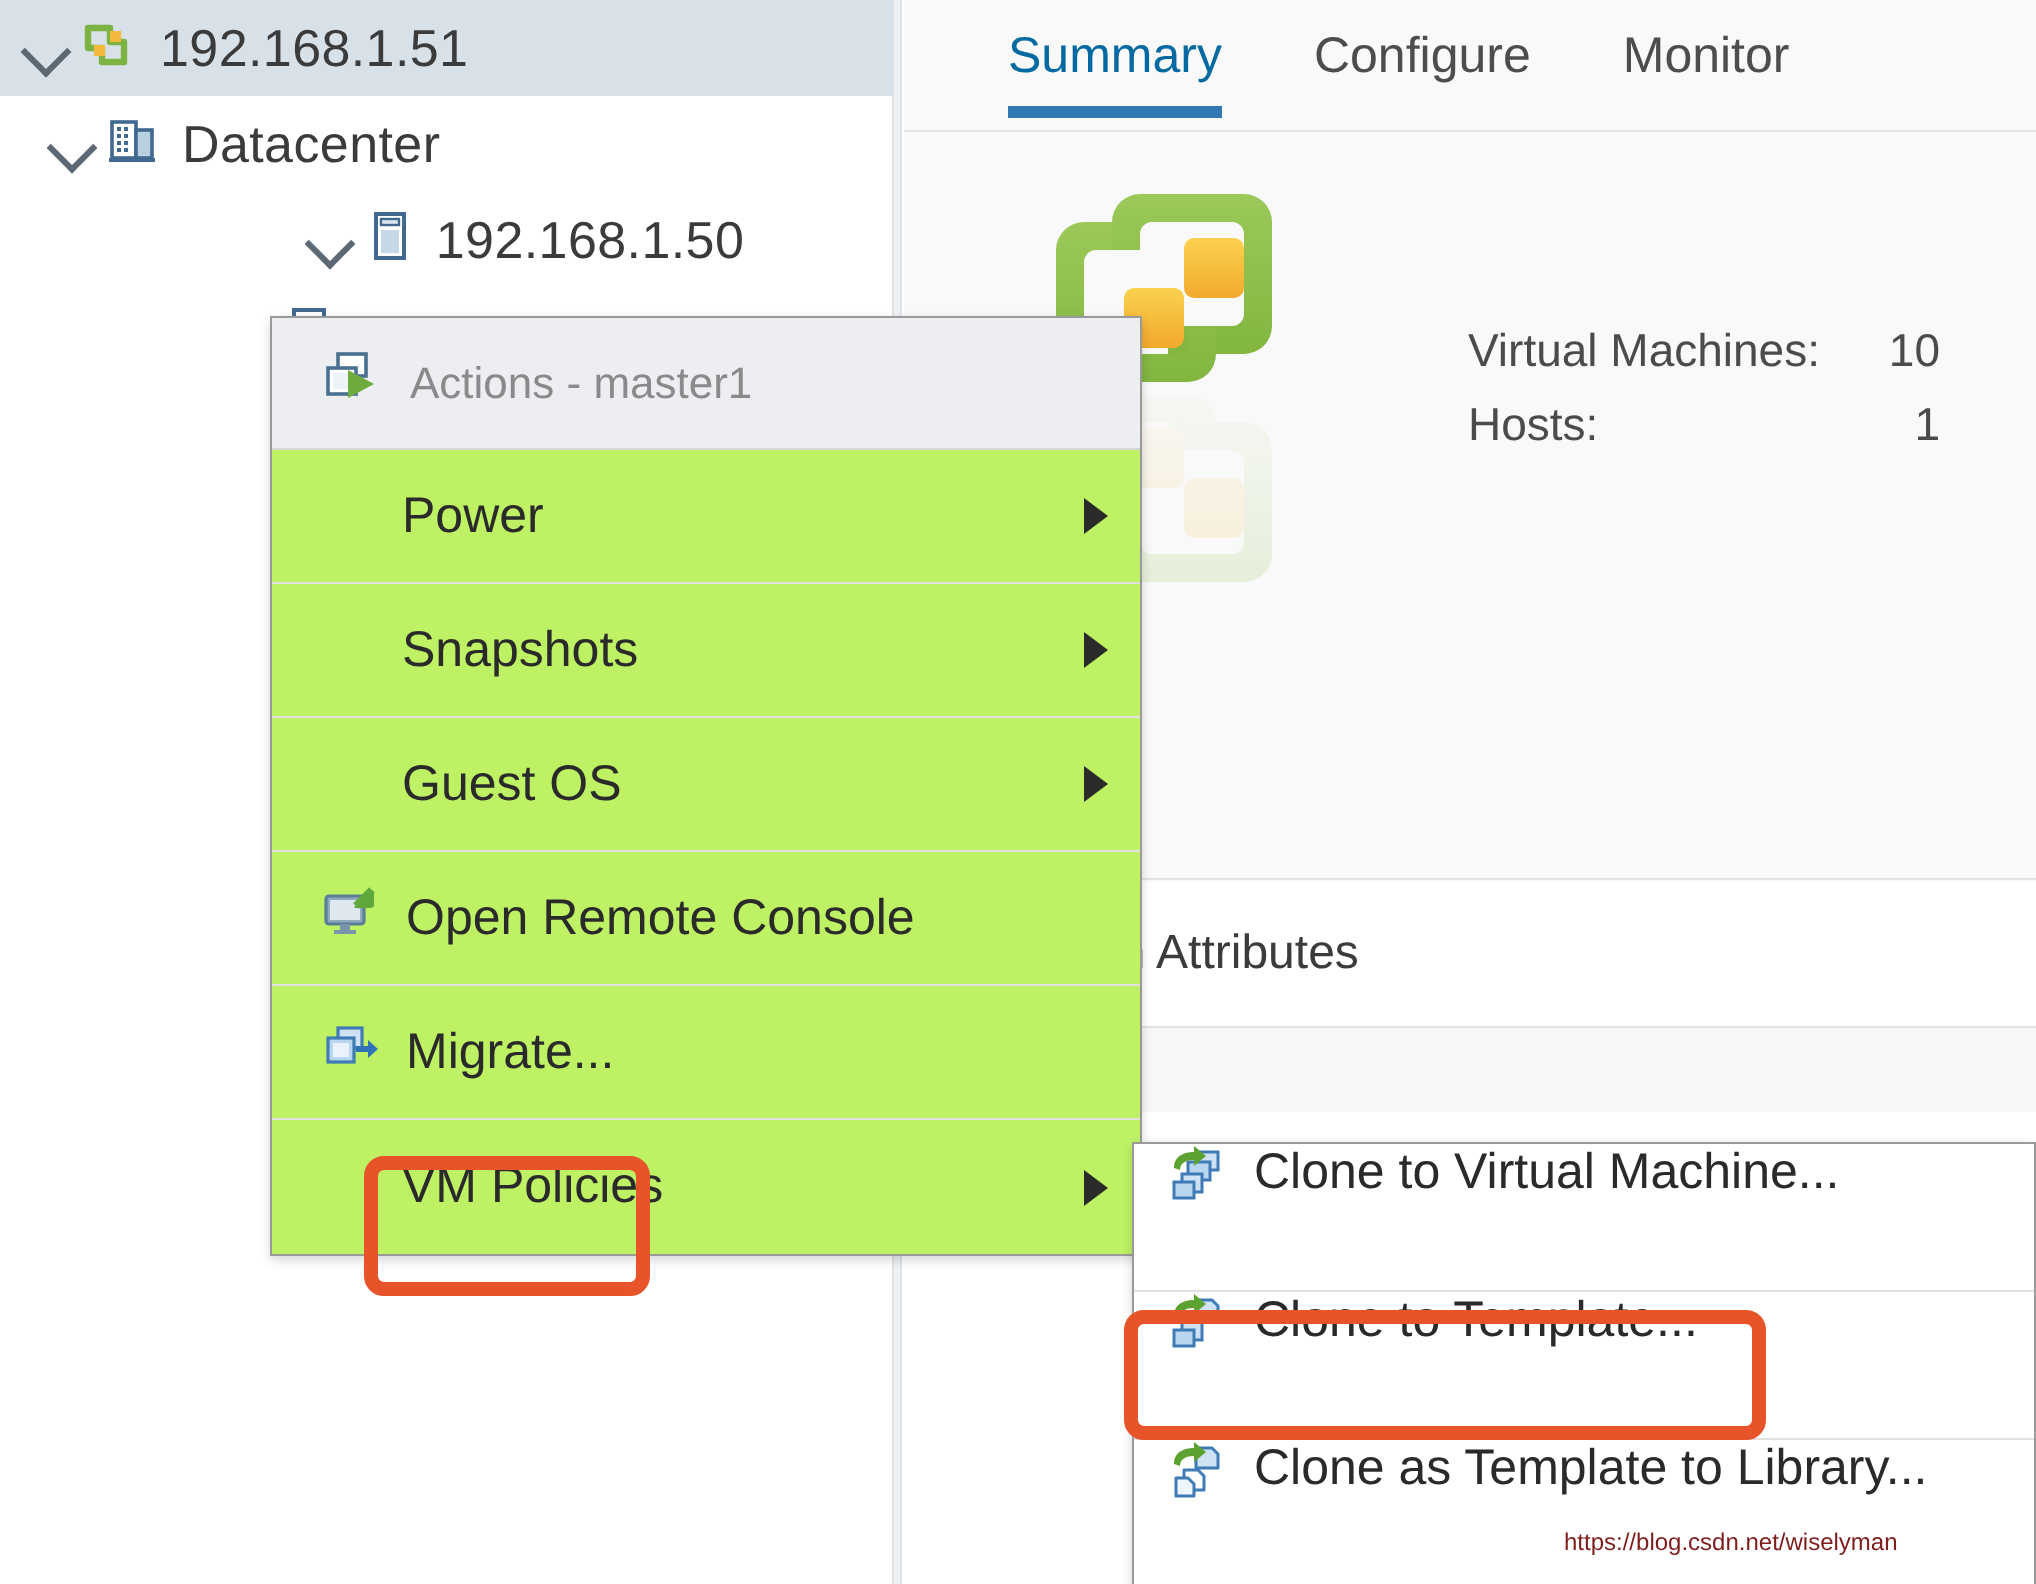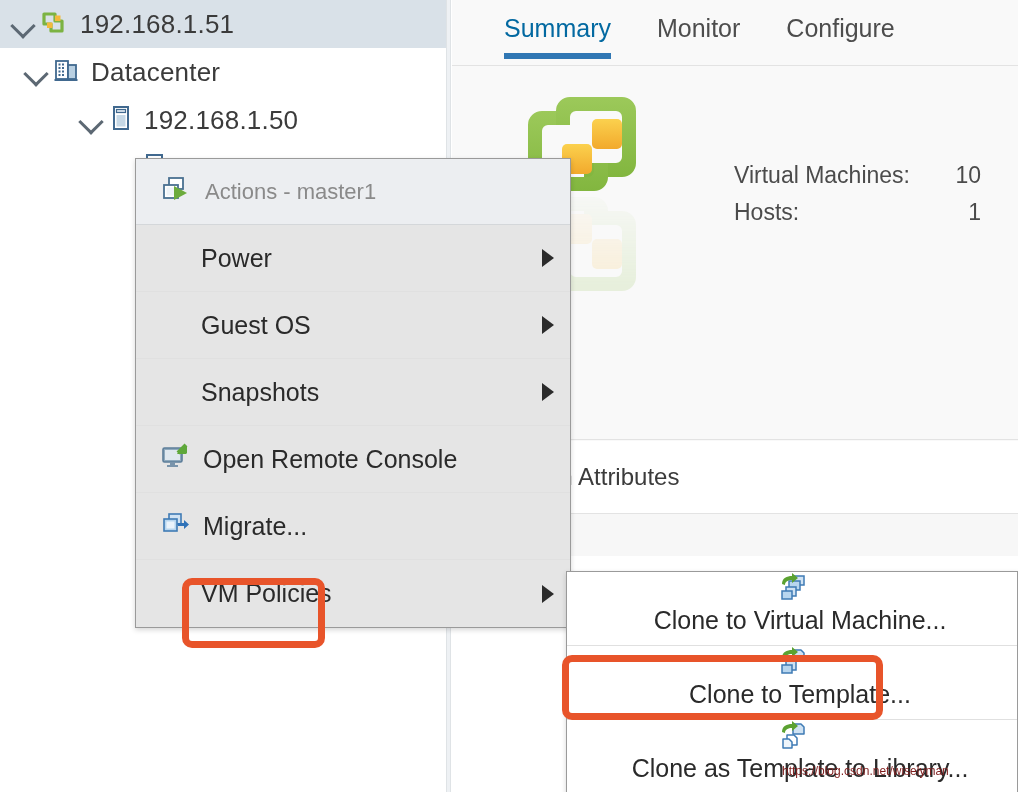--- a/index.html
+++ b/index.html
@@ -112,21 +112,21 @@
     opacity: 0.16;
     -webkit-mask-image: linear-gradient(to top, transparent 0%, #000 85%);
     mask-image: linear-gradient(to top, transparent 0%, #000 85%);
   }
   #stats {
     position: absolute;
     left: 282px; top: 96px;
     font-size: 23px;
     color: #4b4b4b;
   }
-  .stat-row { display: flex; align-items: center; margin-bottom: 10px; gap: 11px; }
+  .stat-row { display: flex; align-items: center; margin-bottom: 10px; }
   .stat-label { width: 196px; }
   .stat-value { width: 40px; text-align: right; }
 
   
   #custom-attributes {
     position: absolute;
     left: 0; top: 441px;
     width: 566px;
     background: #ffffff;
     border-bottom: 1px solid #e3e3e3;
@@ -169,21 +169,21 @@
     color: #8a8a8a;
     margin-left: 14px;
   }
   .menu-item {
     position: relative;
     display: flex;
     align-items: center;
     height: 67px;
     padding-left: 25px;
     border-bottom: 1px solid #e0e0e0;
-    background: #e5e5e5;
+    background: #bef264;
   }
   .menu-item:last-child { border-bottom: none; align-items: center; }
   .menu-item.highlighted { background: #efefef; }
   .menu-item .mi-icon { width: 28px; flex: 0 0 28px; margin-right: 14px; }
   .menu-item.no-icon { padding-left: 200px; }
   .menu-item .mi-label {
     font-size: 25px;
     color: #2a2a2a;
     white-space: nowrap;
   }
@@ -203,26 +203,24 @@
     position: absolute;
     left: 566px; top: 571px;
     width: 452px;
     background: #ffffff;
     border: 1px solid #9a9a9a;
     box-shadow: 0 2px 5px rgba(0,0,0,0.16);
     z-index: 60;
   }
   .sub-item {
     display: flex;
-    align-items: center;
     height: 74px;
     padding-left: 16px;
     border-bottom: 1px solid #e0e0e0;
     background: #ffffff;
-    flex-direction: column;
   }
   .sub-item:last-child { border-bottom: none; }
   .sub-item .si-icon { width: 30px; flex: 0 0 30px; margin-right: 14px; }
   .sub-item .si-label {
     font-size: 25px;
     color: #2a2a2a;
     white-space: nowrap;
   }
 
   
@@ -280,21 +278,21 @@
               <rect x="9" y="14.5" width="2" height="2"></rect>
             <rect x="5.5" y="18" width="2" height="2"></rect>
               <rect x="9" y="18" width="2" height="2"></rect>
           </g>
           <rect x="1.5" y="23" width="23" height="2" fill="#41698f"></rect>
         </svg>
       </span>
       <span class="tree-label">Datacenter</span>
     </div>
 
-    <div class="tree-row" style="padding-left:74px;">
+    <div class="tree-row" style="padding-left:74px;justify-content:center;">
       <span class="caret"></span>
       <span class="tree-icon">
         <svg width="26" height="28" viewBox="0 0 26 28">
           <rect x="6" y="3" width="14" height="22" fill="#ffffff" stroke="#41698f" stroke-width="2"></rect>
           <rect x="8.5" y="5.5" width="9" height="3" fill="#dbe6ef" stroke="#41698f" stroke-width="1.2"></rect>
           <rect x="8.5" y="11" width="9" height="11.5" fill="#c6d8e6"></rect>
         </svg>
       </span>
       <span class="tree-label">192.168.1.50</span>
     </div>
@@ -311,24 +309,24 @@
 
   <div id="splitter"></div>
 
   <div id="content">
 
     <div id="tabbar">
       <div class="tab active">
         <span>Summary</span>
       </div>
       <div class="tab">
-        <span>Monitor</span>
+        <span>Configure</span>
       </div>
       <div class="tab">
-        <span>Configure</span>
+        <span>Monitor</span>
       </div>
     </div>
 
     <div id="summary-body">
       <div id="vsphere-logo">
         <svg width="180" height="130" viewBox="0 0 180 130">
           <defs>
             <linearGradient id="gGreen" x1="0" y1="0" x2="0" y2="1">
               <stop offset="0" stop-color="#9cc95a"></stop>
                 <stop offset="1" stop-color="#82b63f"></stop>
@@ -385,26 +383,26 @@
       </span>
       <span id="menu-header-label">Actions - master1</span>
     </div>
 
     <div class="menu-item no-icon">
       <span class="mi-label">Power</span>
       <span class="mi-arrow"></span>
     </div>
 
     <div class="menu-item no-icon">
+      <span class="mi-label">Snapshots</span>
+      <span class="mi-arrow"></span>
+    </div>
+
+    <div class="menu-item no-icon">
       <span class="mi-label">Guest OS</span>
-      <span class="mi-arrow"></span>
-    </div>
-
-    <div class="menu-item no-icon">
-      <span class="mi-label">Snapshots</span>
       <span class="mi-arrow"></span>
     </div>
 
     <div class="menu-item">
       <span class="mi-icon">
         <svg width="28" height="28" viewBox="0 0 28 28">
           <rect x="2" y="5" width="19" height="14" rx="1.5" fill="#8fa9bd" stroke="#5c7d99" stroke-width="1.6"></rect>
           <rect x="4" y="7" width="15" height="10" fill="#dfe8ef"></rect>
           <rect x="9" y="19" width="5" height="3" fill="#7994ab"></rect>
           <rect x="6" y="22" width="11" height="2" fill="#7994ab"></rect>

